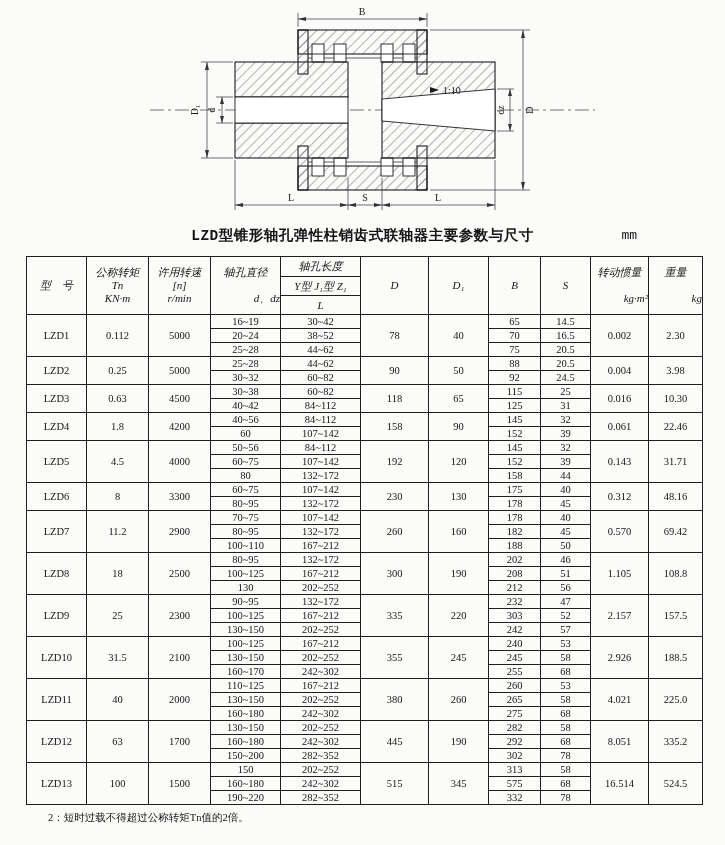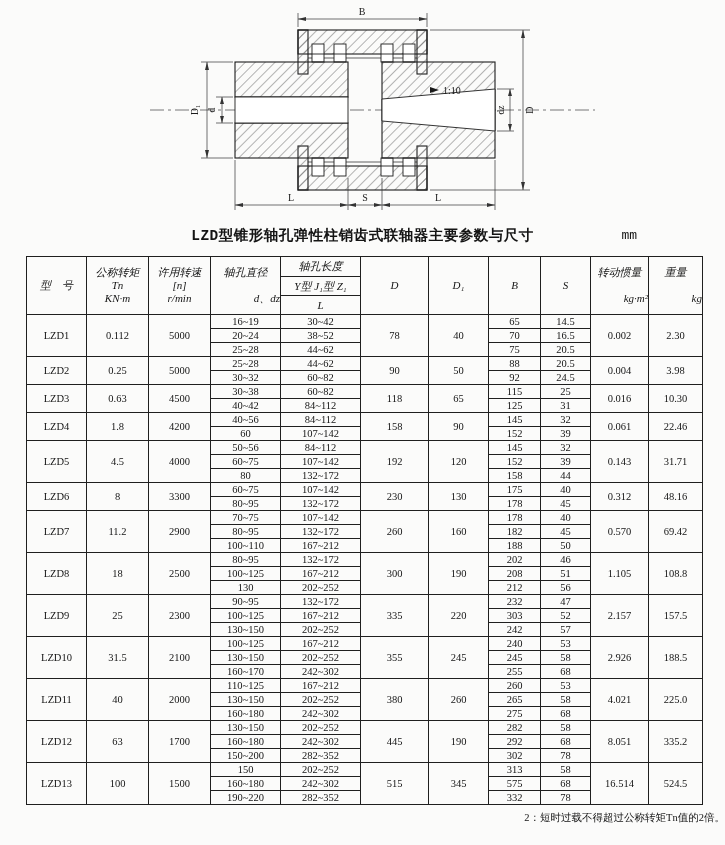--- a/index.html
+++ b/index.html
@@ -18,21 +18,21 @@
     padding:0;font-size:10.5px;line-height:13px;overflow:hidden;white-space:nowrap;}
   table.spec thead th{font-weight:normal;font-size:11px;font-style:italic;}
   tr.h1 th{height:19px;}
   tr.h2 th{height:18px;text-align:center;}
   tr.h3 th{height:18px;}
   table.spec tbody td{height:13px;}
   .th-gap{margin-top:13px;text-align:right;}
   .hline{display:block;}
   
   .notes{margin:5px 0 0 36px;font-size:10.5px;line-height:16px;}
-  .note-line2{padding-left:12px;text-align:right;}
+  .note-line2{padding-left:12px;}
 </style>
 </head>
 <body>
 
 <div class="page">
 
   <div class="drawing-wrap">
     <svg width="725" height="222" viewBox="0 0 725 222">
       <defs>
         <pattern id="hatch" width="7" height="7" patternUnits="userSpaceOnUse" patternTransform="rotate(45)">

